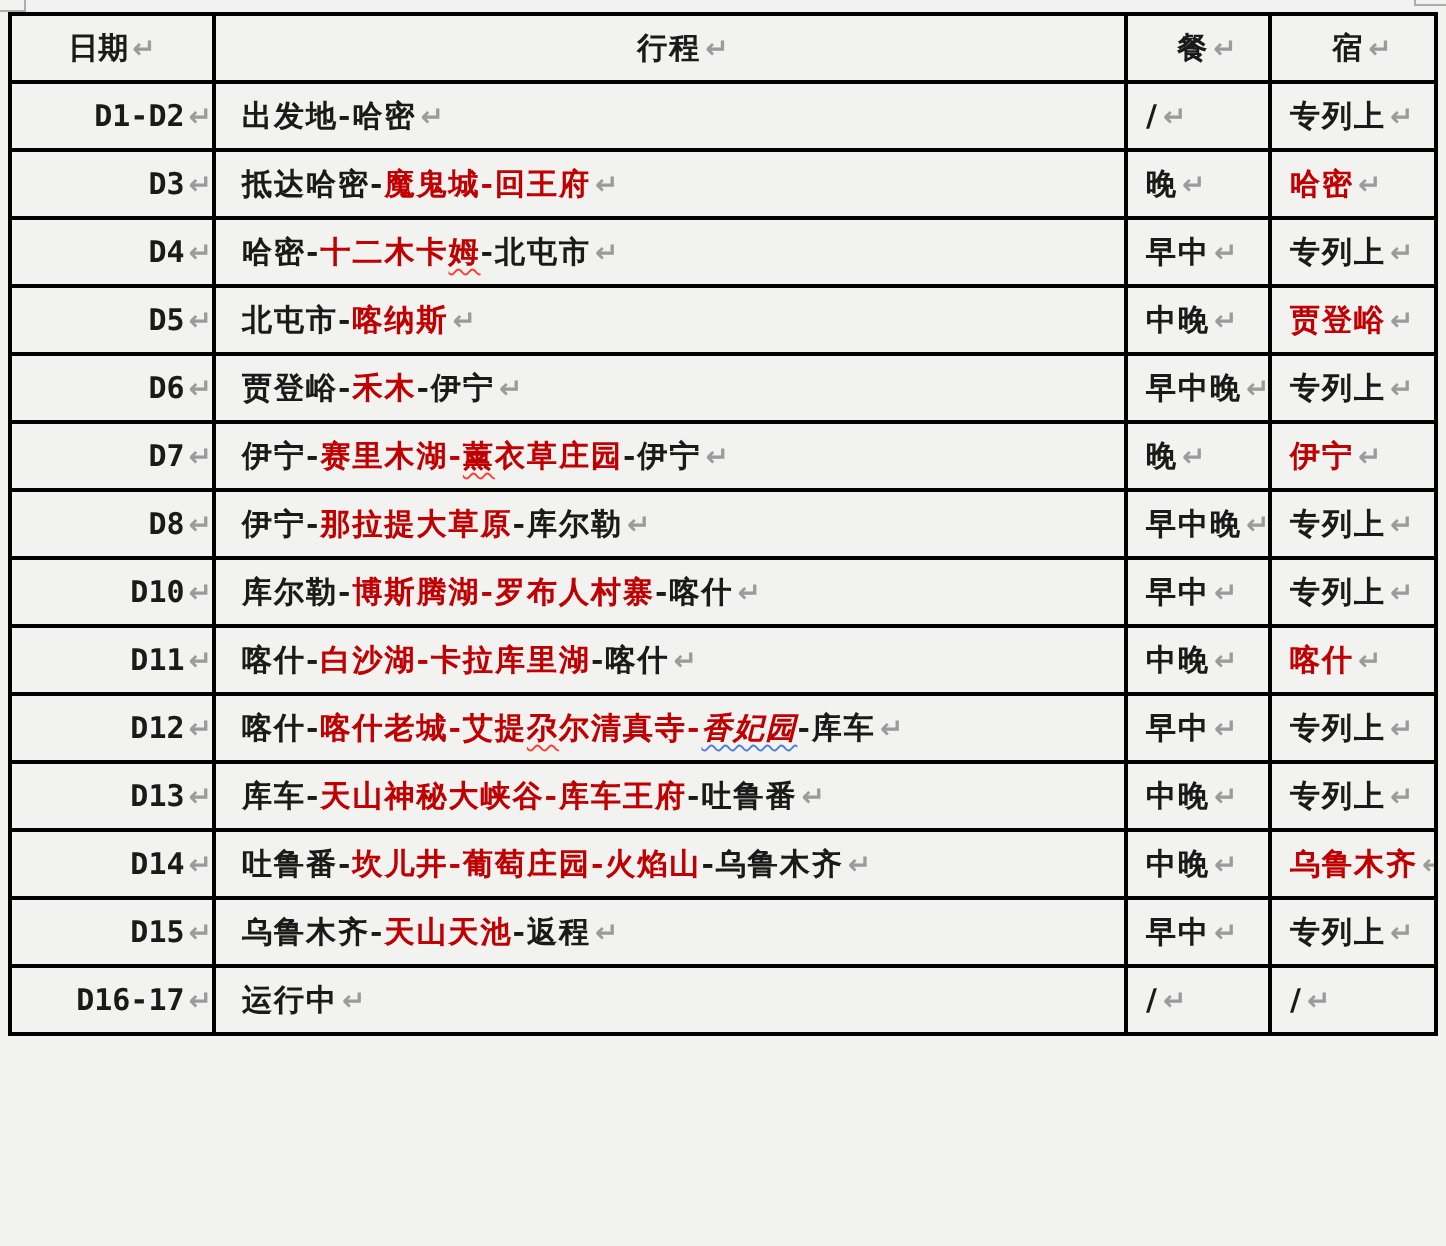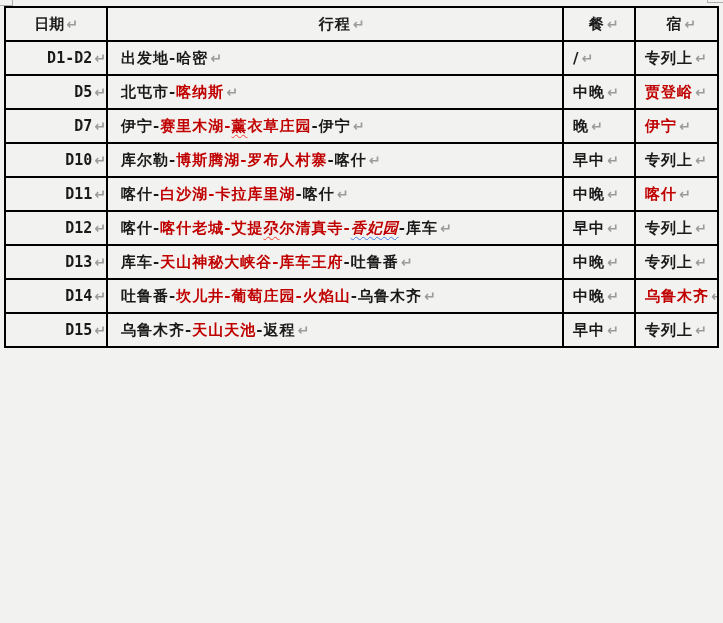--- a/index.html
+++ b/index.html
@@ -94,30 +94,54 @@
       </tr>
     </thead>
     <tbody>
         <tr>
           <td class="c-day"><span>D1-D2</span><span class="mark">↵</span></td>
           <td class="c-itin"><span class="">出发地-哈密</span><span class="mark">↵</span></td>
           <td class="c-meal"><span>/</span><span class="mark">↵</span></td>
           <td class="c-stay"><span>专列上</span><span class="mark">↵</span></td>
         </tr>
         <tr>
+          <td class="c-day"><span>D3</span><span class="mark">↵</span></td>
+          <td class="c-itin"><span class="">抵达哈密-</span><span class="red">魔鬼城-回王府</span><span class="mark">↵</span></td>
+          <td class="c-meal"><span>晚</span><span class="mark">↵</span></td>
+          <td class="c-stay"><span class="red">哈密</span><span class="mark">↵</span></td>
+        </tr>
+        <tr>
+          <td class="c-day"><span>D4</span><span class="mark">↵</span></td>
+          <td class="c-itin"><span class="">哈密-</span><span class="red">十二木卡</span><span class="red wavy-red">姆</span><span class="">-北屯市</span><span class="mark">↵</span></td>
+          <td class="c-meal"><span>早中</span><span class="mark">↵</span></td>
+          <td class="c-stay"><span>专列上</span><span class="mark">↵</span></td>
+        </tr>
+        <tr>
           <td class="c-day"><span>D5</span><span class="mark">↵</span></td>
           <td class="c-itin"><span class="">北屯市-</span><span class="red">喀纳斯</span><span class="mark">↵</span></td>
           <td class="c-meal"><span>中晚</span><span class="mark">↵</span></td>
           <td class="c-stay"><span class="red">贾登峪</span><span class="mark">↵</span></td>
         </tr>
         <tr>
+          <td class="c-day"><span>D6</span><span class="mark">↵</span></td>
+          <td class="c-itin"><span class="">贾登峪-</span><span class="red">禾木</span><span class="">-伊宁</span><span class="mark">↵</span></td>
+          <td class="c-meal"><span>早中晚</span><span class="mark">↵</span></td>
+          <td class="c-stay"><span>专列上</span><span class="mark">↵</span></td>
+        </tr>
+        <tr>
           <td class="c-day"><span>D7</span><span class="mark">↵</span></td>
           <td class="c-itin"><span class="">伊宁-</span><span class="red">赛里木湖-</span><span class="red wavy-red">薰</span><span class="red">衣草庄园</span><span class="">-伊宁</span><span class="mark">↵</span></td>
           <td class="c-meal"><span>晚</span><span class="mark">↵</span></td>
           <td class="c-stay"><span class="red">伊宁</span><span class="mark">↵</span></td>
+        </tr>
+        <tr>
+          <td class="c-day"><span>D8</span><span class="mark">↵</span></td>
+          <td class="c-itin"><span class="">伊宁-</span><span class="red">那拉提大草原</span><span class="">-库尔勒</span><span class="mark">↵</span></td>
+          <td class="c-meal"><span>早中晚</span><span class="mark">↵</span></td>
+          <td class="c-stay"><span>专列上</span><span class="mark">↵</span></td>
         </tr>
         <tr>
           <td class="c-day"><span>D10</span><span class="mark">↵</span></td>
           <td class="c-itin"><span class="">库尔勒-</span><span class="red">博斯腾湖-罗布人村寨</span><span class="">-喀什</span><span class="mark">↵</span></td>
           <td class="c-meal"><span>早中</span><span class="mark">↵</span></td>
           <td class="c-stay"><span>专列上</span><span class="mark">↵</span></td>
         </tr>
         <tr>
           <td class="c-day"><span>D11</span><span class="mark">↵</span></td>
           <td class="c-itin"><span class="">喀什-</span><span class="red">白沙湖-卡拉库里湖</span><span class="">-喀什</span><span class="mark">↵</span></td>
@@ -141,16 +165,22 @@
           <td class="c-itin"><span class="">吐鲁番-</span><span class="red">坎儿井-葡萄庄园-火焰山</span><span class="">-乌鲁木齐</span><span class="mark">↵</span></td>
           <td class="c-meal"><span>中晚</span><span class="mark">↵</span></td>
           <td class="c-stay"><span class="red">乌鲁木齐</span><span class="mark">↵</span></td>
         </tr>
         <tr>
           <td class="c-day"><span>D15</span><span class="mark">↵</span></td>
           <td class="c-itin"><span class="">乌鲁木齐-</span><span class="red">天山天池</span><span class="">-返程</span><span class="mark">↵</span></td>
           <td class="c-meal"><span>早中</span><span class="mark">↵</span></td>
           <td class="c-stay"><span>专列上</span><span class="mark">↵</span></td>
         </tr>
+        <tr>
+          <td class="c-day"><span>D16-17</span><span class="mark">↵</span></td>
+          <td class="c-itin"><span class="">运行中</span><span class="mark">↵</span></td>
+          <td class="c-meal"><span>/</span><span class="mark">↵</span></td>
+          <td class="c-stay"><span>/</span><span class="mark">↵</span></td>
+        </tr>
       </tbody>
   </table>
 
 </div>
 
 </body></html>

